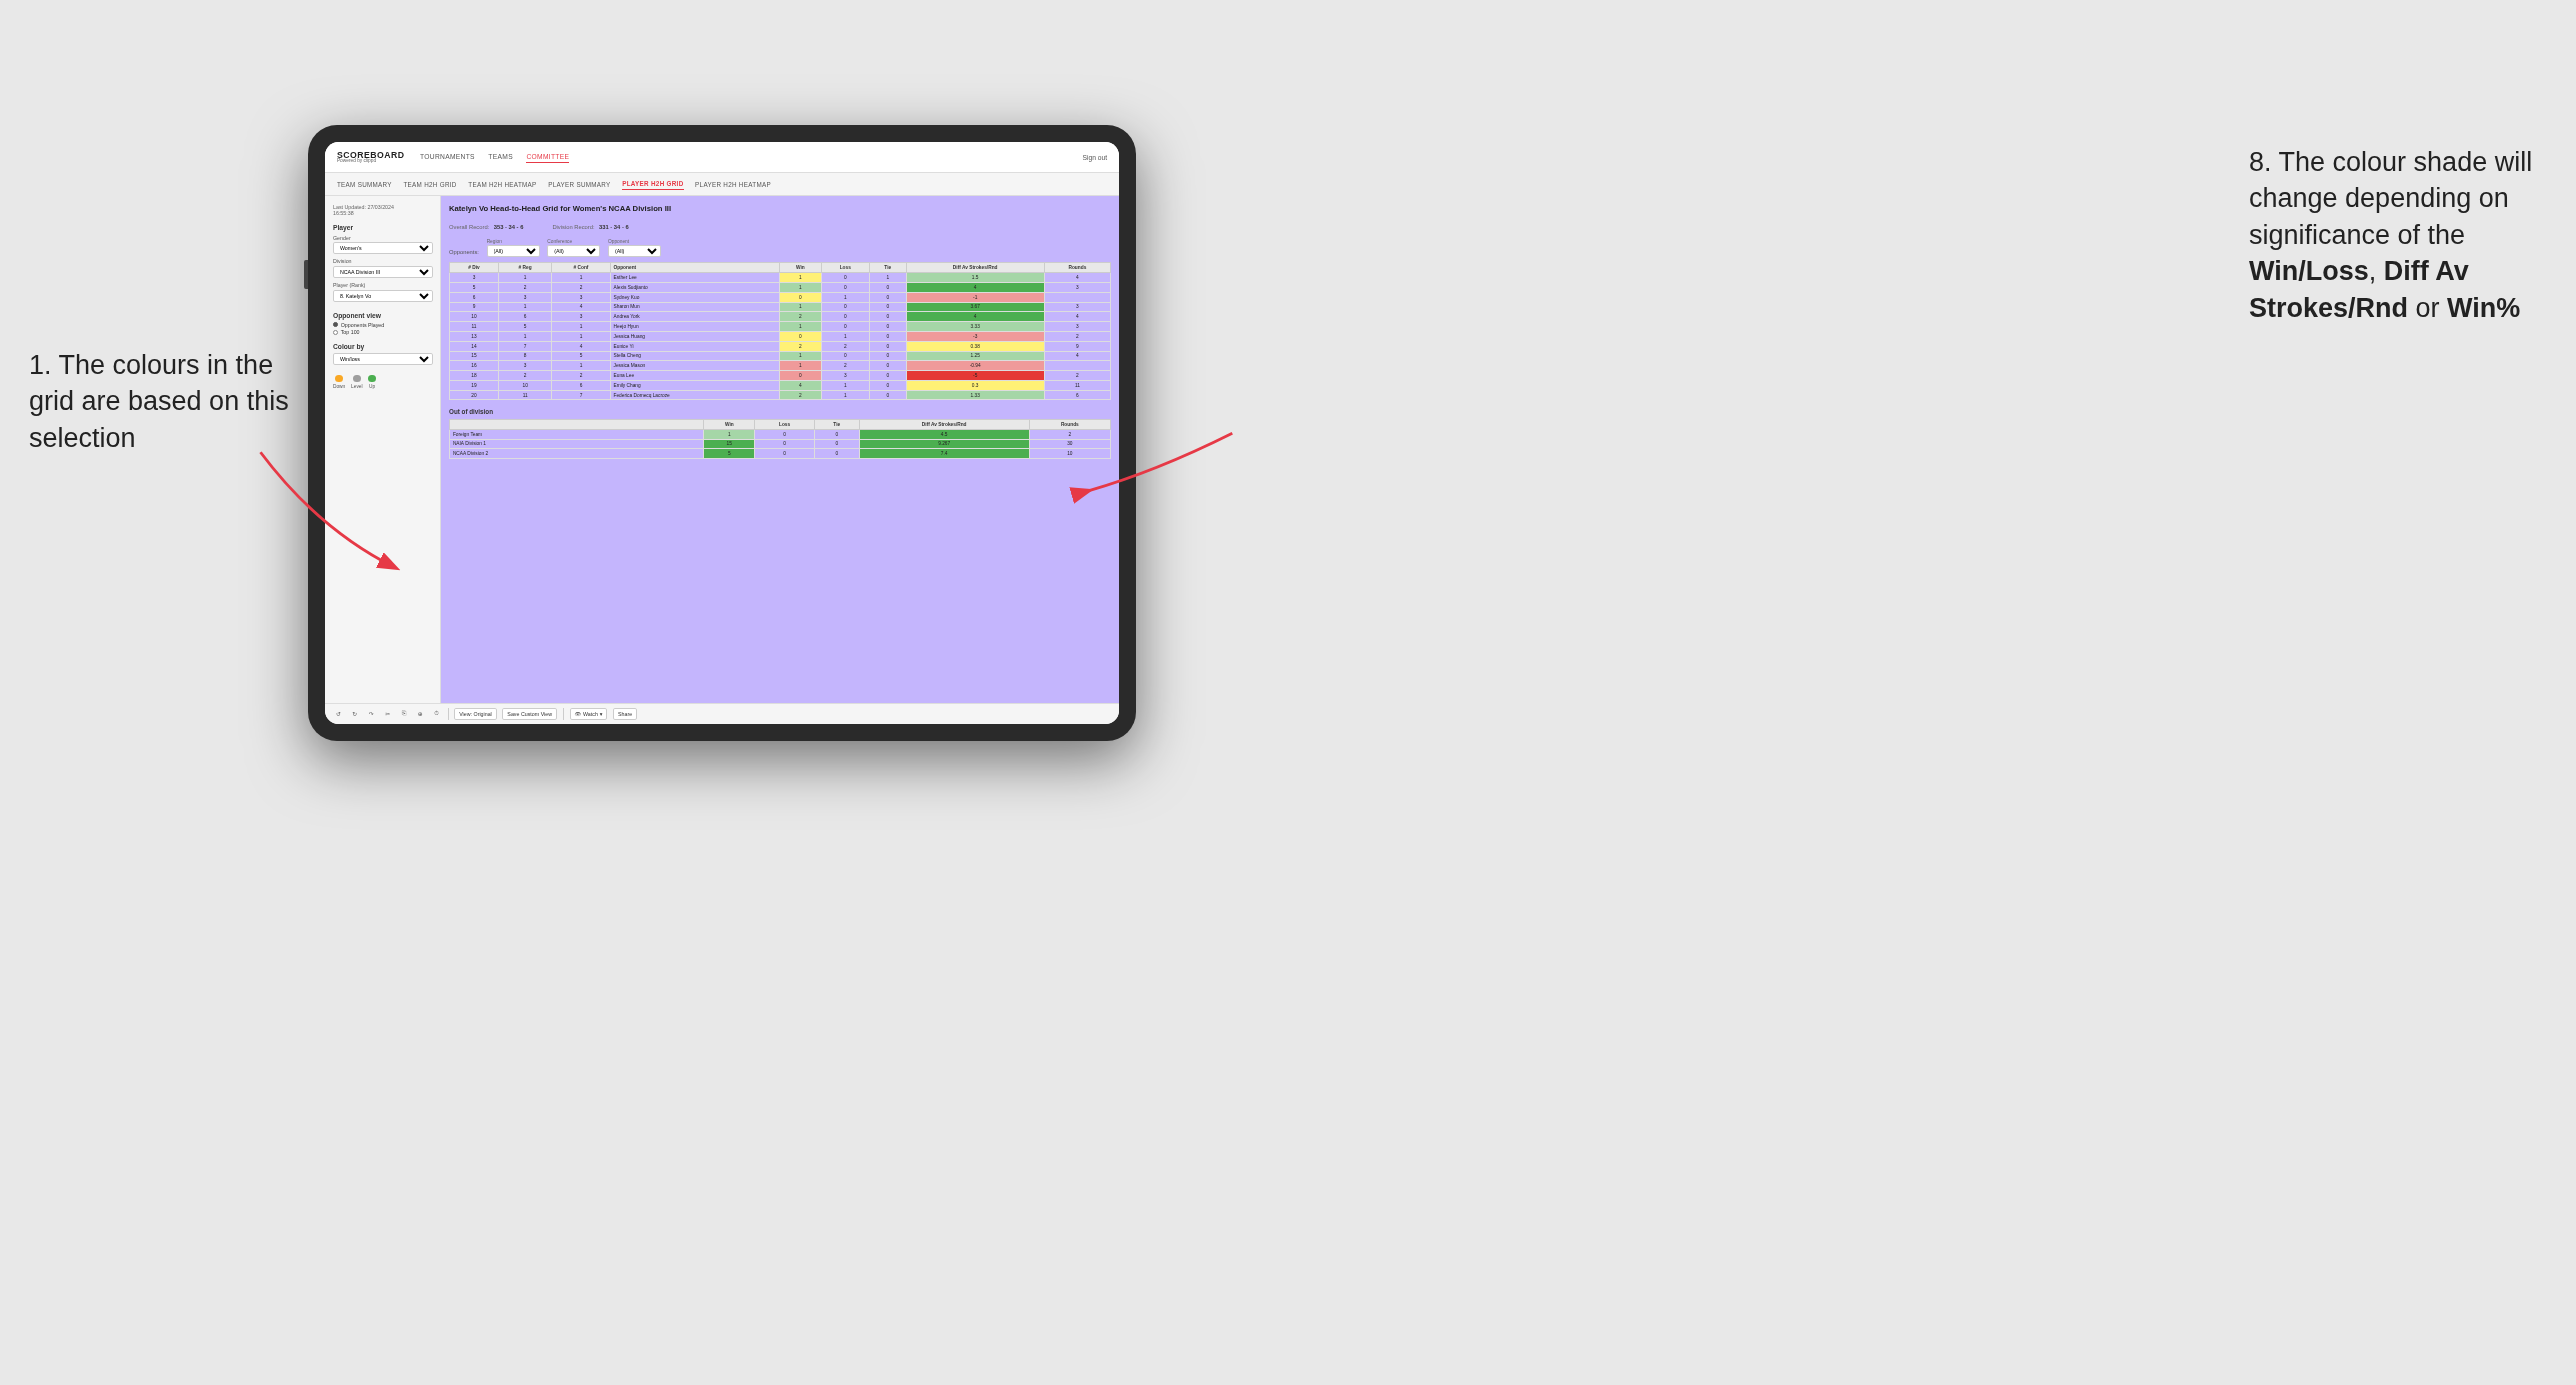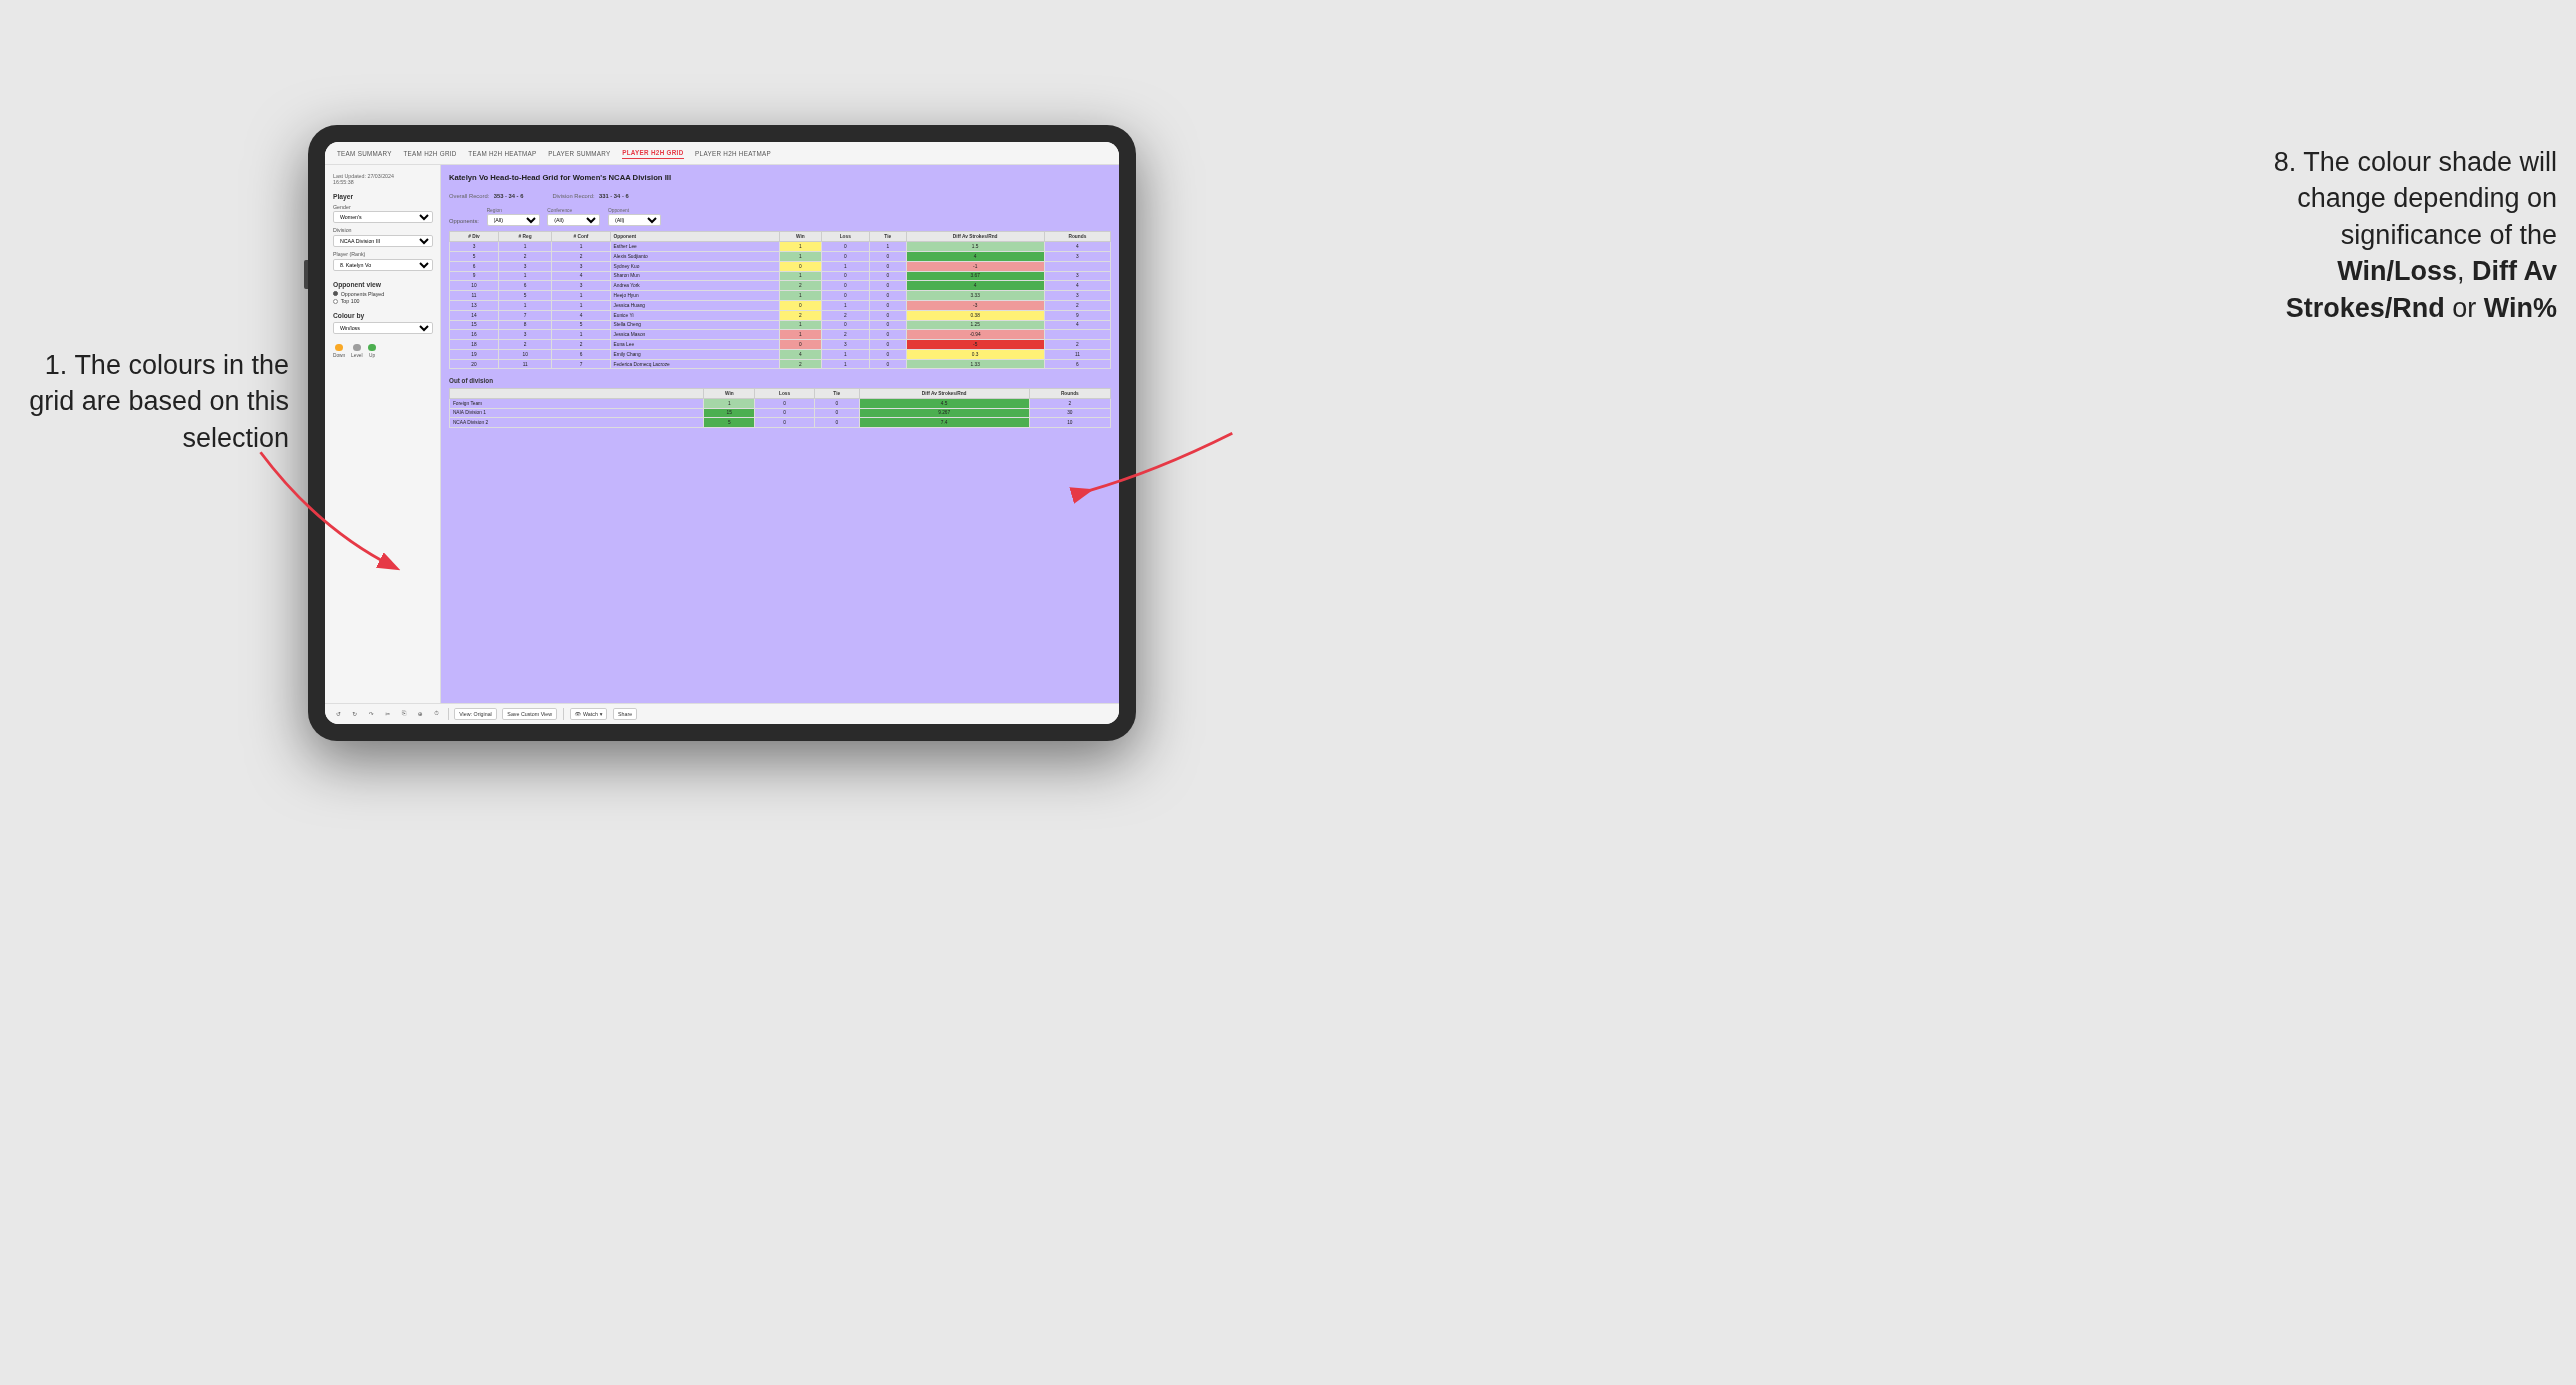--- a/index.html
+++ b/index.html
@@ -362,21 +362,20 @@
     }
     .annotation-right {
       right: 19px;
       top: 144px;
       width: 308px;
     }
     .annotation-text {
       font-size: 27px;
       color: #222;
       line-height: 1.35;
-      text-align: right;
     }
     .annotation-bold {
       font-weight: 900;
       font-size: 27px;
     }
 
     
     .arrow-svg {
       position: absolute;
     }
@@ -392,20 +391,32 @@
       border-radius: 1.9px 0 0 1.9px;
     }
   </style>
 </head>
 <body>
 
 <div class="tablet-frame">
   <div class="side-btn"></div>
   <div class="tablet-screen">
 
+    <div class="top-nav">
+      <div class="logo-area">
+        <span class="logo-text">SCOREBOARD</span>
+        <span class="logo-sub">Powered by clippd</span>
+      </div>
+      <div class="nav-items">
+        <span class="nav-item">TOURNAMENTS</span>
+        <span class="nav-item">TEAMS</span>
+        <span class="nav-item active">COMMITTEE</span>
+      </div>
+      <span class="sign-out">Sign out</span>
+    </div>
 
     <div class="sub-nav">
       <span class="sub-nav-item">TEAM SUMMARY</span>
       <span class="sub-nav-item">TEAM H2H GRID</span>
       <span class="sub-nav-item">TEAM H2H HEATMAP</span>
       <span class="sub-nav-item">PLAYER SUMMARY</span>
       <span class="sub-nav-item active">PLAYER H2H GRID</span>
       <span class="sub-nav-item">PLAYER H2H HEATMAP</span>
     </div>
 

